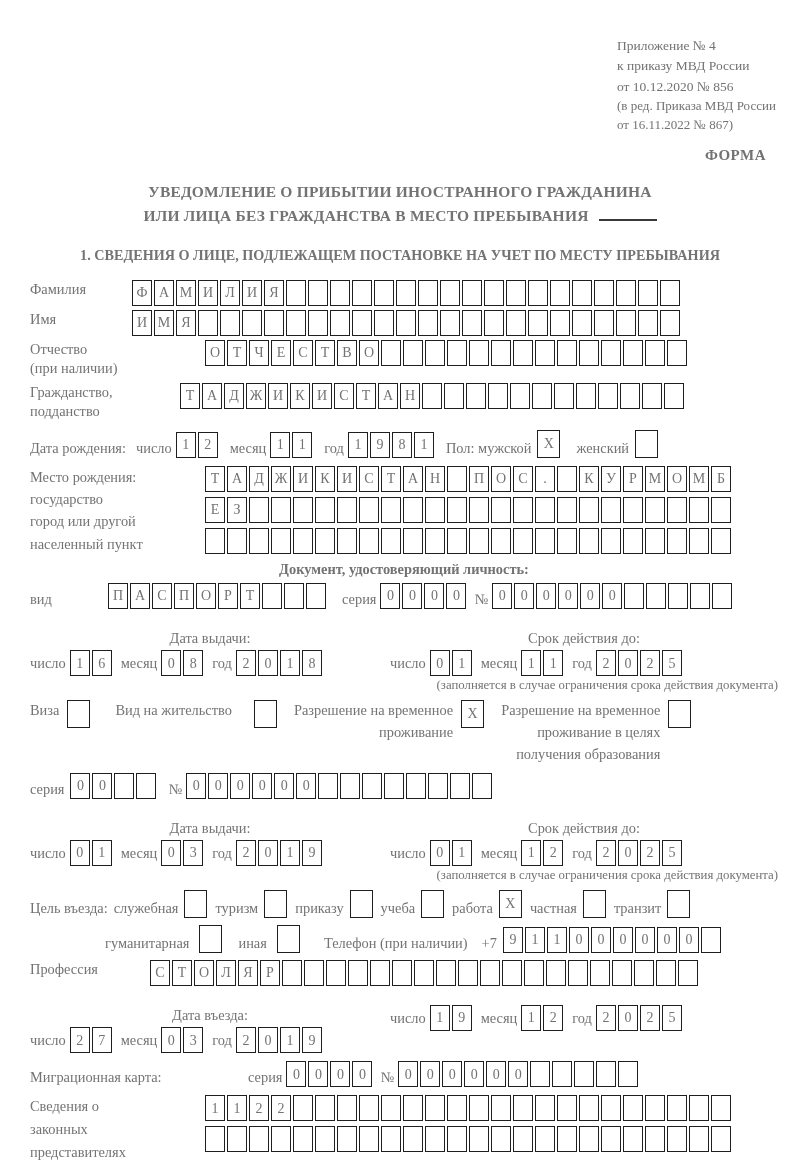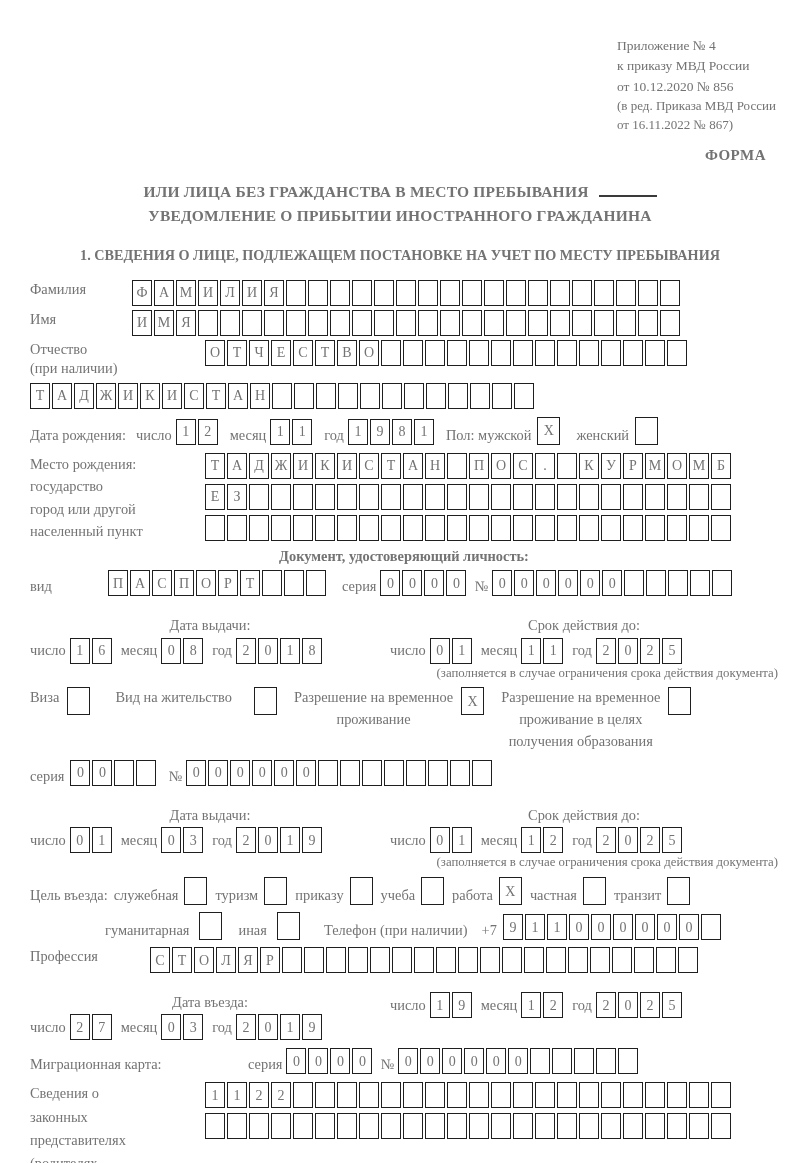--- a/index.html
+++ b/index.html
@@ -25,42 +25,42 @@
   .dl{margin-right:4px;}
   .dgroup{display:flex;align-items:center;}
   .dgroup .boxes{margin-right:7px;}
   .dates-row{display:flex;margin-top:19px;}
   .dcolL{width:360px;flex:none;}
   .dcolR{flex:1;}
   .dhead{text-align:center;margin-bottom:2px;}
   .note{font-size:12.8px;text-align:right;margin:1px 0 5px;}
   .optrow{display:flex;gap:15px;align-items:flex-start;margin:5px 0 8px;}
   .opt{display:flex;gap:8px;align-items:flex-start;}
-  .optlbl{text-align:center;line-height:1.5;}
+  .optlbl{text-align:right;line-height:1.5;}
   .cb .box{width:21px;height:26px;}
   .inline{display:flex;align-items:flex-end;flex-wrap:nowrap;}
   .gap6{margin-right:6px;}.gap10{margin-right:10px;}.gap14{margin-right:14px;}
   .indent{padding-left:75px;}
   .mt8{margin-top:8px;}
 </style>
 </head>
 <body>
 
 <div class="page">
 
   <div class="annex pre">Приложение № 4
 к приказу МВД России
 от 10.12.2020 № 856</div>
   <div class="amend pre">(в ред. Приказа МВД России
 от 16.11.2022 № 867)</div>
   <div class="forma">ФОРМА</div>
 
   <div class="title">
+    <div>УВЕДОМЛЕНИЕ О ПРИБЫТИИ ИНОСТРАННОГО ГРАЖДАНИНА</div>
     <div><span>ИЛИ ЛИЦА БЕЗ ГРАЖДАНСТВА В МЕСТО ПРЕБЫВАНИЯ</span><span class="blank"></span></div>
-    <div>УВЕДОМЛЕНИЕ О ПРИБЫТИИ ИНОСТРАННОГО ГРАЖДАНИНА</div>
   </div>
 
   <div class="sec1">1. СВЕДЕНИЯ О ЛИЦЕ, ПОДЛЕЖАЩЕМ ПОСТАНОВКЕ НА УЧЕТ ПО МЕСТУ ПРЕБЫВАНИЯ</div>
 
   <div class="main">
 
     <div class="frow">
       <div class="lbl w102">Фамилия</div>
       <div class="boxes">
           <span class="box">Ф</span>
@@ -145,20 +145,22 @@
           <span class="box"></span>
           <span class="box"></span>
           <span class="box"></span>
           <span class="box"></span>
           <span class="box"></span>
           <span class="box"></span>
         </div>
     </div>
 
     <div class="frow">
+      <div class="lbl w150 pre">Гражданство,
+подданство</div>
       <div class="boxes">
           <span class="box">Т</span>
           <span class="box">А</span>
           <span class="box">Д</span>
           <span class="box">Ж</span>
           <span class="box">И</span>
           <span class="box">К</span>
           <span class="box">И</span>
           <span class="box">С</span>
           <span class="box">Т</span>

